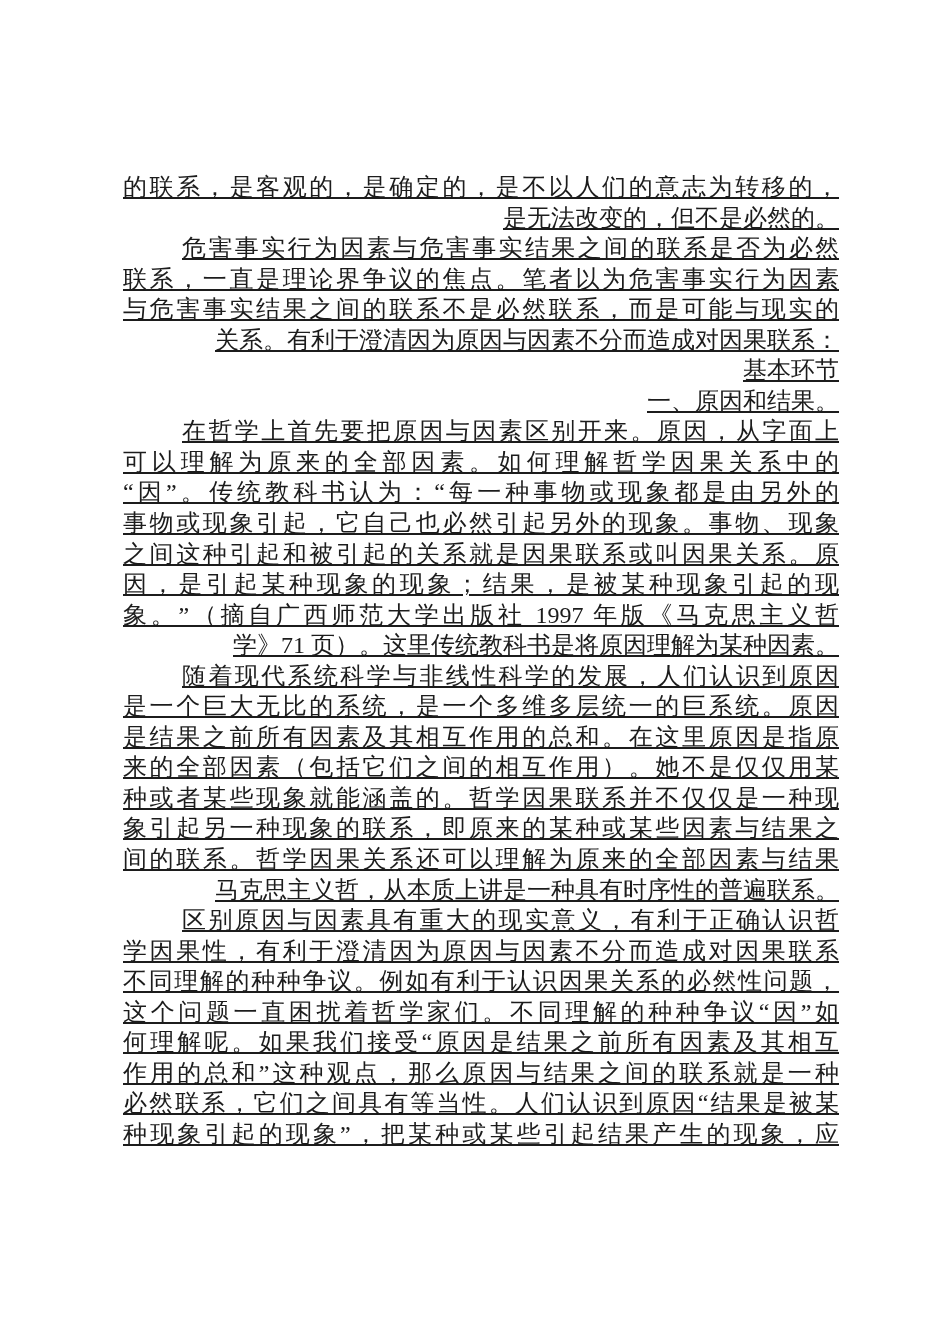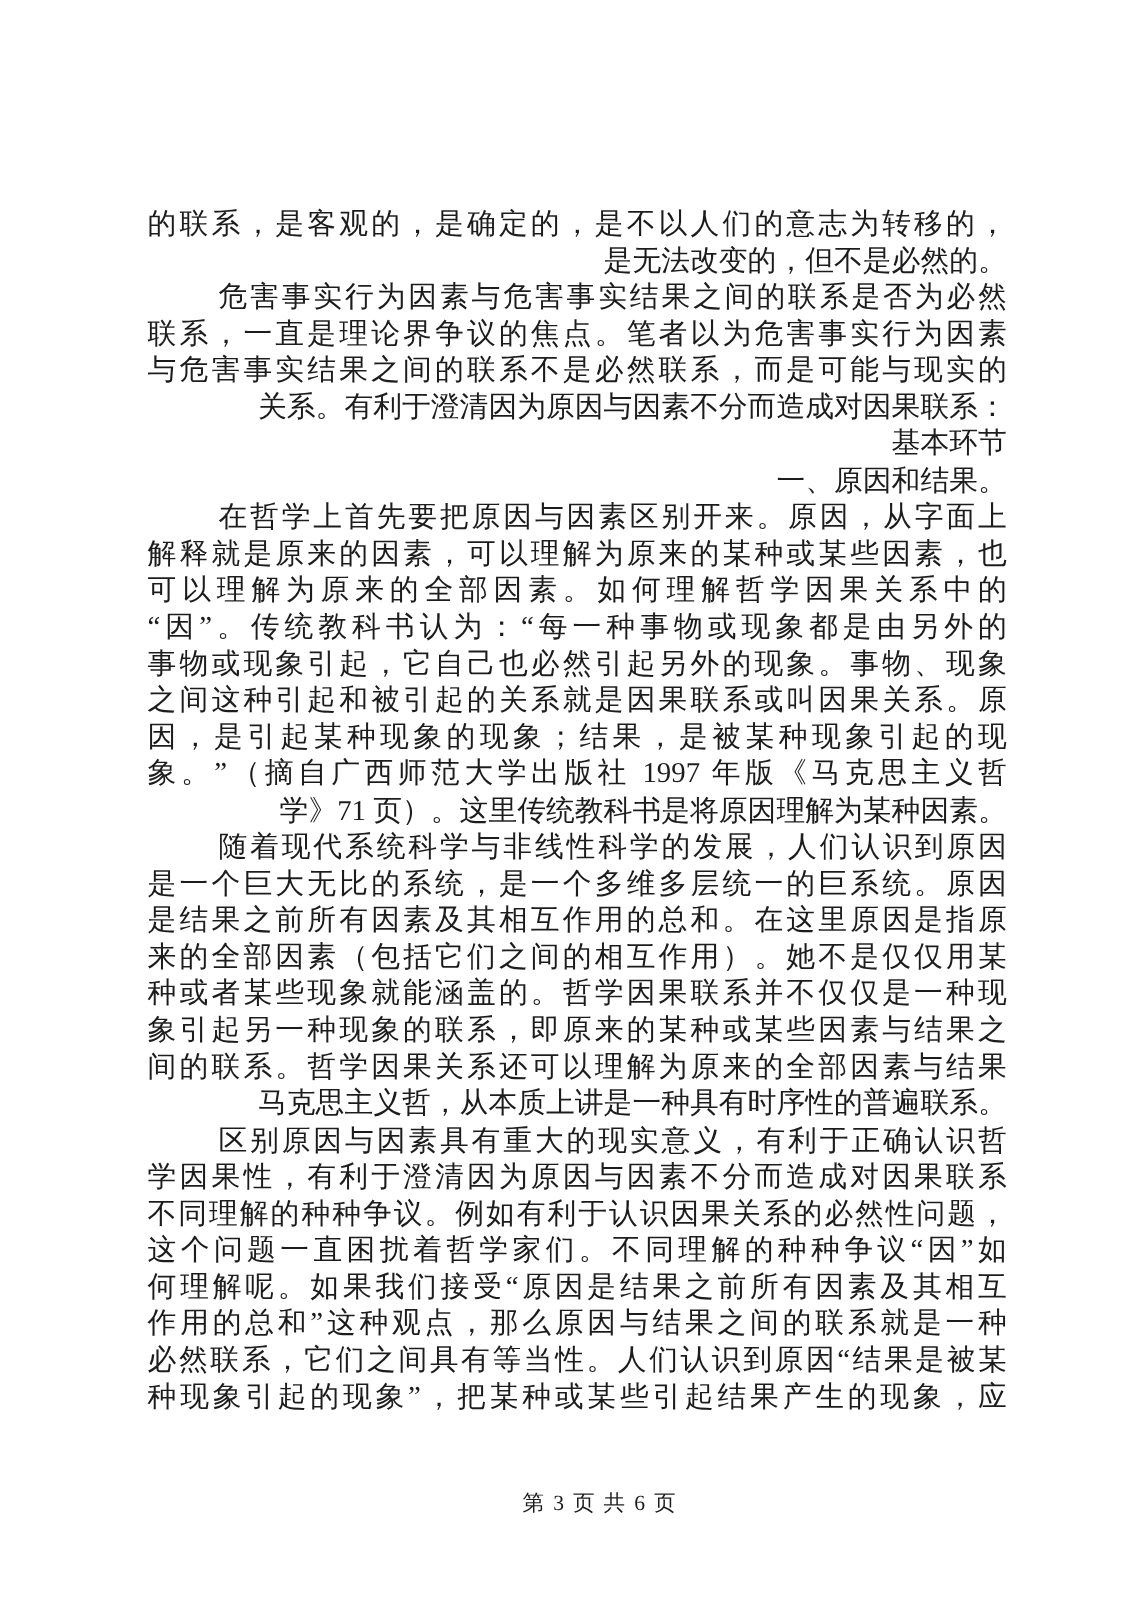--- a/index.html
+++ b/index.html
@@ -14,20 +14,21 @@
     background: #ffffff;
     overflow: hidden;
     font-family: "Liberation Serif", "DejaVu Serif", serif;
   }
   .body-text {
     position: absolute;
     left: 123px;
     top: 172px;
     width: 716px;
     color: #1c1c1c;
+    text-decoration: underline;
   }
   .line {
     font-size: 24px;
     line-height: 30.55px;
     height: 30.55px;
     overflow: visible;
     white-space: normal;
   }
   .line.j {
     text-align: justify;
@@ -57,21 +58,20 @@
   <div class="body-text">
       <div class="line j">的联系，是客观的，是确定的，是不以人们的意志为转移的，</div>
       <div class="line l">是无法改变的，但不是必然的。</div>
       <div class="line j indent">危害事实行为因素与危害事实结果之间的联系是否为必然</div>
       <div class="line j">联系，一直是理论界争议的焦点。笔者以为危害事实行为因素</div>
       <div class="line j">与危害事实结果之间的联系不是必然联系，而是可能与现实的</div>
       <div class="line l">关系。有利于澄清因为原因与因素不分而造成对因果联系：</div>
       <div class="line l indent">基本环节</div>
       <div class="line l indent">一、原因和结果。</div>
       <div class="line j indent">在哲学上首先要把原因与因素区别开来。原因，从字面上</div>
-      <div class="line j">解释就是原来的因素，可以理解为原来的某种或某些因素，也</div>
       <div class="line j">可以理解为原来的全部因素。如何理解哲学因果关系中的</div>
       <div class="line j">“因”。传统教科书认为：“每一种事物或现象都是由另外的</div>
       <div class="line j">事物或现象引起，它自己也必然引起另外的现象。事物、现象</div>
       <div class="line j">之间这种引起和被引起的关系就是因果联系或叫因果关系。原</div>
       <div class="line j">因，是引起某种现象的现象；结果，是被某种现象引起的现</div>
       <div class="line j">象。”（摘自广西师范大学出版社 1997 年版《马克思主义哲</div>
       <div class="line l">学》71 页）。这里传统教科书是将原因理解为某种因素。</div>
       <div class="line j indent">随着现代系统科学与非线性科学的发展，人们认识到原因</div>
       <div class="line j">是一个巨大无比的系统，是一个多维多层统一的巨系统。原因</div>
       <div class="line j">是结果之前所有因素及其相互作用的总和。在这里原因是指原</div>
@@ -82,16 +82,13 @@
       <div class="line l">马克思主义哲，从本质上讲是一种具有时序性的普遍联系。</div>
       <div class="line j indent">区别原因与因素具有重大的现实意义，有利于正确认识哲</div>
       <div class="line j">学因果性，有利于澄清因为原因与因素不分而造成对因果联系</div>
       <div class="line j">不同理解的种种争议。例如有利于认识因果关系的必然性问题，</div>
       <div class="line j">这个问题一直困扰着哲学家们。不同理解的种种争议“因”如</div>
       <div class="line j">何理解呢。如果我们接受“原因是结果之前所有因素及其相互</div>
       <div class="line j">作用的总和”这种观点，那么原因与结果之间的联系就是一种</div>
       <div class="line j">必然联系，它们之间具有等当性。人们认识到原因“结果是被某</div>
       <div class="line j">种现象引起的现象”，把某种或某些引起结果产生的现象，应</div>
     </div>
-  <div class="footer">
-    <span>第 3 页  共 6 页</span>
-  </div>
 </div>
 
 </body></html>

